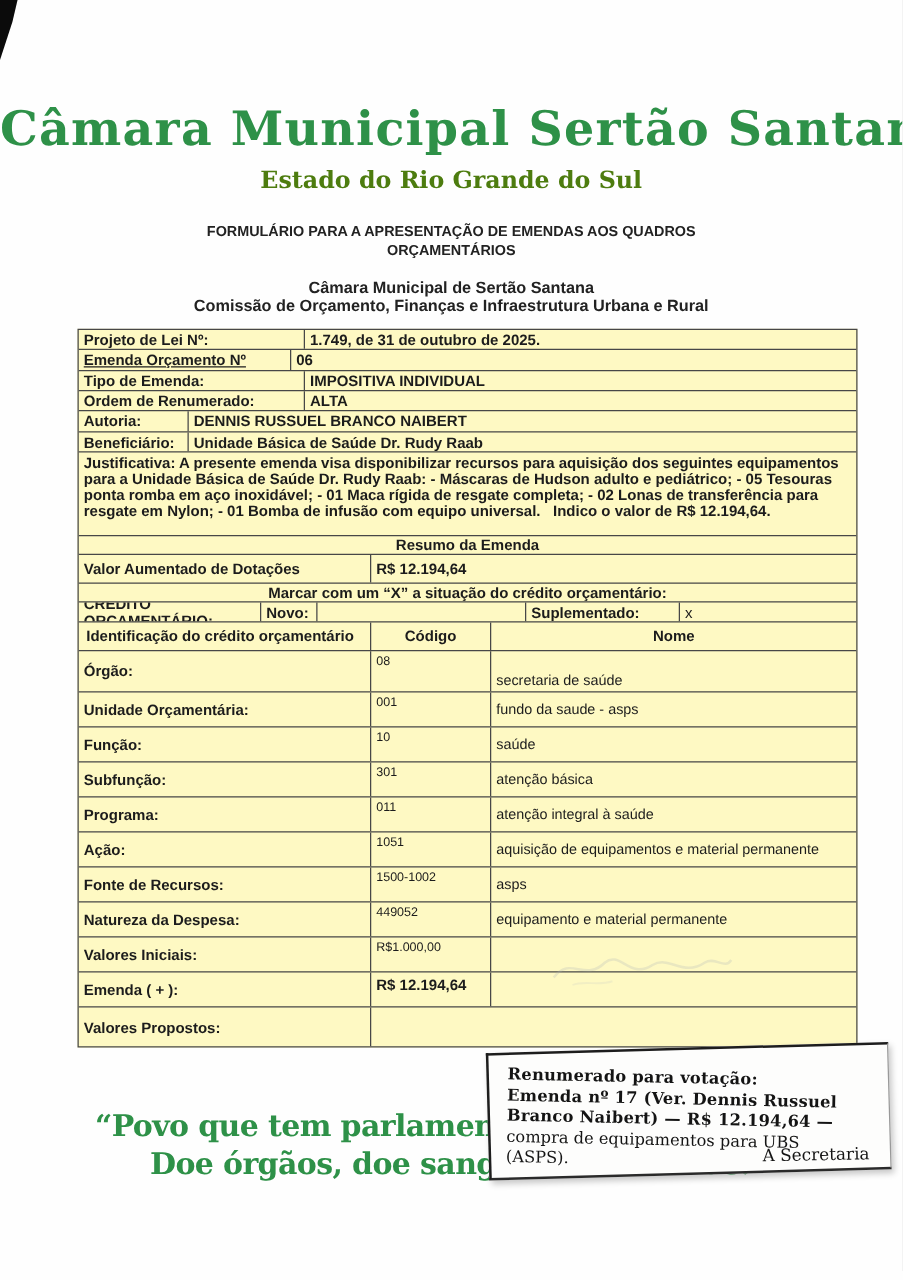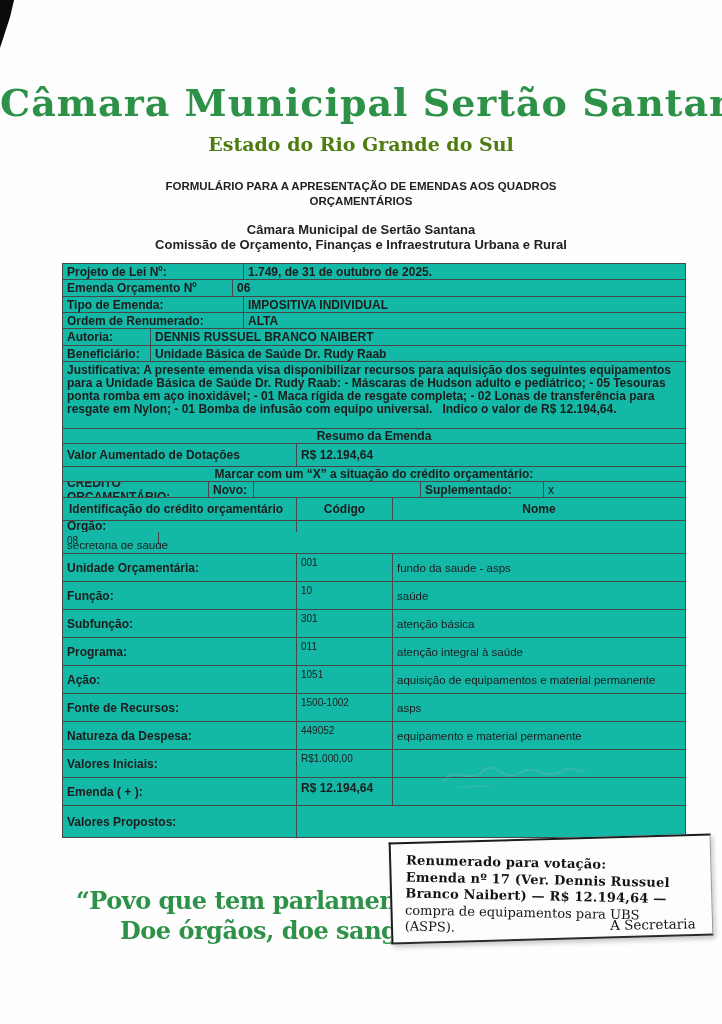--- a/index.html
+++ b/index.html
@@ -29,31 +29,31 @@
     font-weight:bold; font-size:11.5px; line-height:15px; color:#222;
   }
   .committee{
     position:absolute; top:222px; left:0; width:100%; text-align:center;
     font-weight:bold; font-size:13px; line-height:15px; color:#222;
   }
 
   
   .doc-table{
     position:absolute; left:62px; top:263px; width:624px;
-    border:1px solid #474747; font-size:12px; background:#14b8a6;
+    border:1px solid #474747; font-size:12px; background:#fef9c3;
   }
   .t-row{ display:flex; border-bottom:1px solid #474747; align-items:stretch; }
   .t-row:last-child{ border-bottom:none;gap:36px; }
   .cell{ padding:1px 4px; display:flex; align-items:center; overflow:hidden; }
   .cell.div{ border-right:1px solid #474747; }
   .lbl{ font-weight:bold; }
   .val{ font-weight:bold; }
   .h16{ height:16px; } .h17{ height:17px; } .h15{ height:15px; }
-  .h23{ height:23px; } .h28{ height:28px; } .h33{ height:33px;flex-direction:column; } .h31{ height:31px; }
-  .wA{ width:181px; } .wB{ width:170px; } .wC{ width:88px; }
+  .h23{ height:23px; } .h28{ height:28px; } .h33{ height:33px; } .h31{ height:31px; }
+  .wA{ width:181px; } .wB{ width:170px;text-decoration:underline; } .wC{ width:88px; }
   .wID{ width:234px; } .wCOD{ width:96px; }
   .w1{ width:146px; } .w2{ width:45px; } .w3{ width:167px; } .w4{ width:123px; }
   .grow{ flex:1 1 auto; }
   .just-cell{
     display:block; padding:2px 6px 2px 4px; font-weight:bold;
     font-size:12px; line-height:12.9px; white-space:pre-wrap; height:66px;
   }
   .center-head{ justify-content:center; font-weight:bold; }
   .codigo{ font-weight:normal; font-size:10px; align-items:flex-start; padding-top:3px; }
   .codigo.bold{ font-weight:bold; font-size:12px; }

